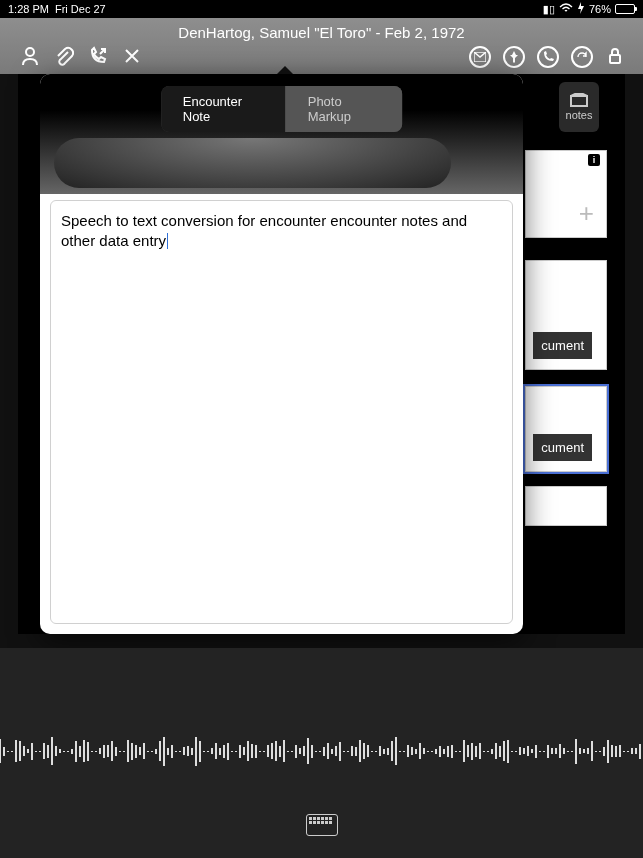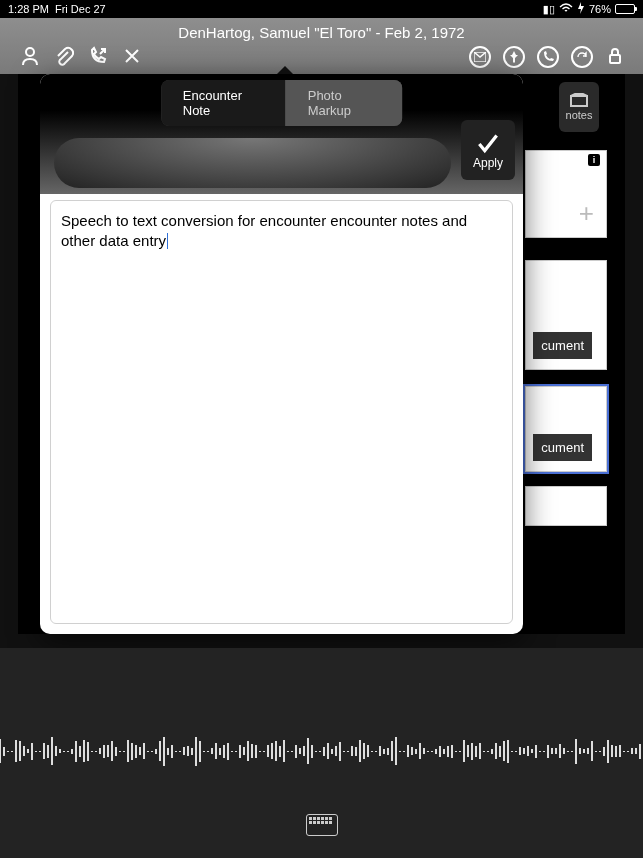--- a/index.html
+++ b/index.html
@@ -29,21 +29,21 @@
   .info-sq { position:absolute; right:6px; top:3px; width:12px; height:12px; background:#000; border-radius:2px; display:flex; align-items:center; justify-content:center; color:#fff; font-size:9px; font-weight:bold;}
   .plus-ic { position:absolute; right:12px; bottom:8px; color:#bbb; font-size:26px; font-weight:100;}
   .doc-btn { position:absolute; right:14px; bottom:10px; background:#333; color:#fff; font-size:13px; padding:6px 8px;}
   .rtab { position:absolute; right:44px; top:82px; width:40px; height:50px; background:#2a2a2a; border-radius:6px; display:flex; flex-direction:column; align-items:center; justify-content:center; color:#ccc; font-size:11px; gap:2px;}
   .rtab svg{stroke:#ccc;fill:none;stroke-width:2;}
 
   
   .popover { position:absolute; left:40px; top:74px; width:483px; height:560px; background:#fff; border-radius:10px; box-shadow:0 8px 30px rgba(0,0,0,.6); overflow:hidden;}
   .pop-caret { position:absolute; left:275px; top:66px; width:0; height:0; border-left:10px solid transparent; border-right:10px solid transparent; border-bottom:10px solid #111;}
   .pop-head { height:120px; background:linear-gradient(#000 0%, #000 30%, #666 100%); position:relative;}
-  .tabs { position:absolute; top:6px; left:50%; transform:translateX(-50%); display:flex; background:#3a3a3a; border-radius:8px; overflow:hidden;}
+  .tabs { position:absolute; top:12px; left:50%; transform:translateX(-50%); display:flex; background:#3a3a3a; border-radius:8px; overflow:hidden;}
   .tab { padding:8px 22px; font-size:13px; color:#ccc; }
   .tab.active { background:#1a1a1a; color:#fff; }
   .tab.inactive { background:#555; }
   .apply-btn { position:absolute; right:8px; top:46px; width:54px; height:60px; background:#222; border-radius:6px; display:flex; flex-direction:column; align-items:center; justify-content:center; color:#fff; font-size:12px;}
   .apply-btn svg { stroke:#fff; stroke-width:3; fill:none; width:26px; height:26px;}
   .glow-bar { position:absolute; bottom:6px; left:14px; right:72px; height:50px; background:radial-gradient(ellipse at top,#777,#222); border-radius:25px;}
   .textarea-wrap { position:absolute; left:10px; right:10px; top:126px; bottom:10px; border:1px solid #d0d0d0; border-radius:6px; padding:10px 10px; font-size:15px; color:#000; line-height:1.3;}
   .caret { display:inline-block; width:1px; height:16px; background:#2e6fd8; vertical-align:text-bottom; margin-left:1px;}
 
   
@@ -166,26 +166,20 @@
 
 <div class="pop-caret"></div>
 
 <div class="popover">
   <div class="pop-head">
     <div class="tabs">
       <div class="tab active">Encounter Note</div>
       <div class="tab inactive">Photo Markup</div>
     </div>
     <div class="glow-bar"></div>
-    <div class="apply-btn">
-      <svg viewBox="0 0 24 24">
-          <path d="M4 13l5 6L20 5"></path>
-        </svg>
-      <span>Apply</span>
-    </div>
   </div>
   <div class="textarea-wrap">
     <span>Speech to text conversion for encounter encounter notes and other data entry</span><span class="caret"></span>
   </div>
 </div>
 
 <div class="speech-panel">
   <div class="wave">
     <div class="wave-bars" id="wavebars">
         <span style="height:24px"></span>

